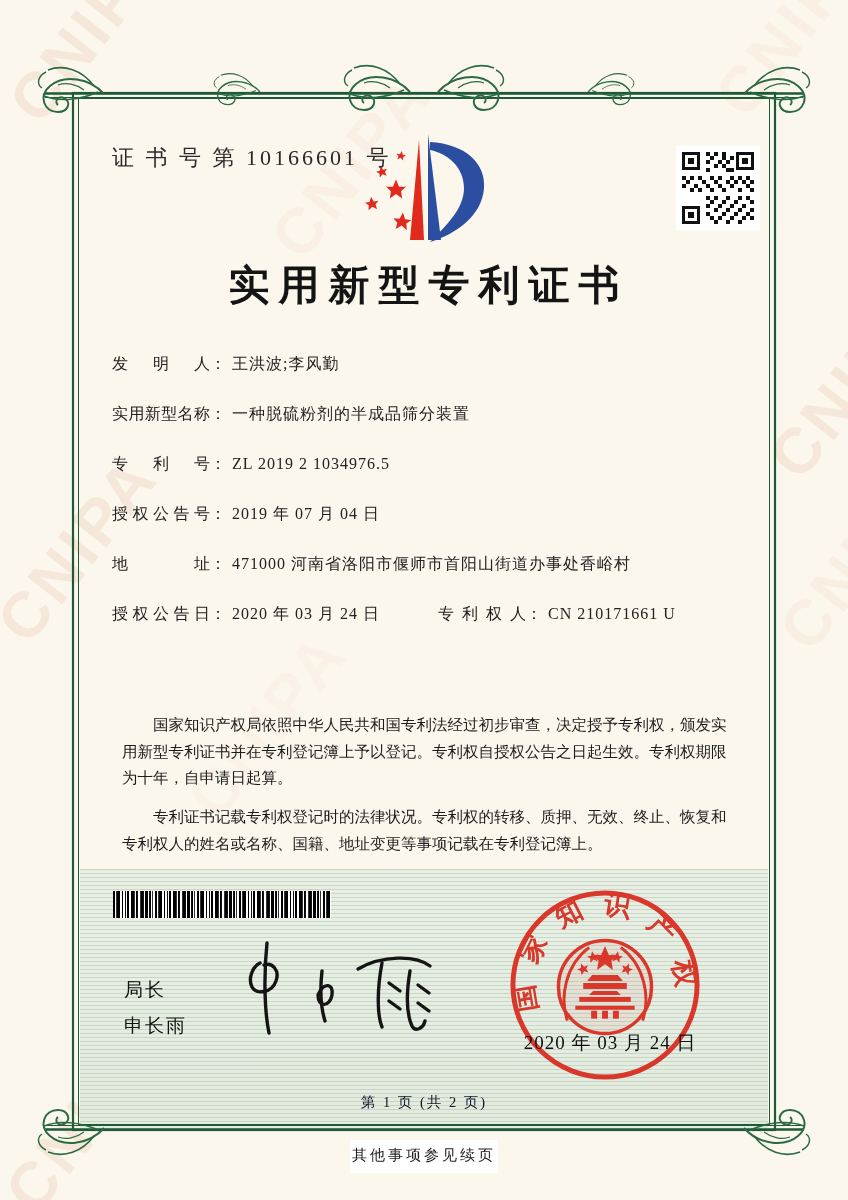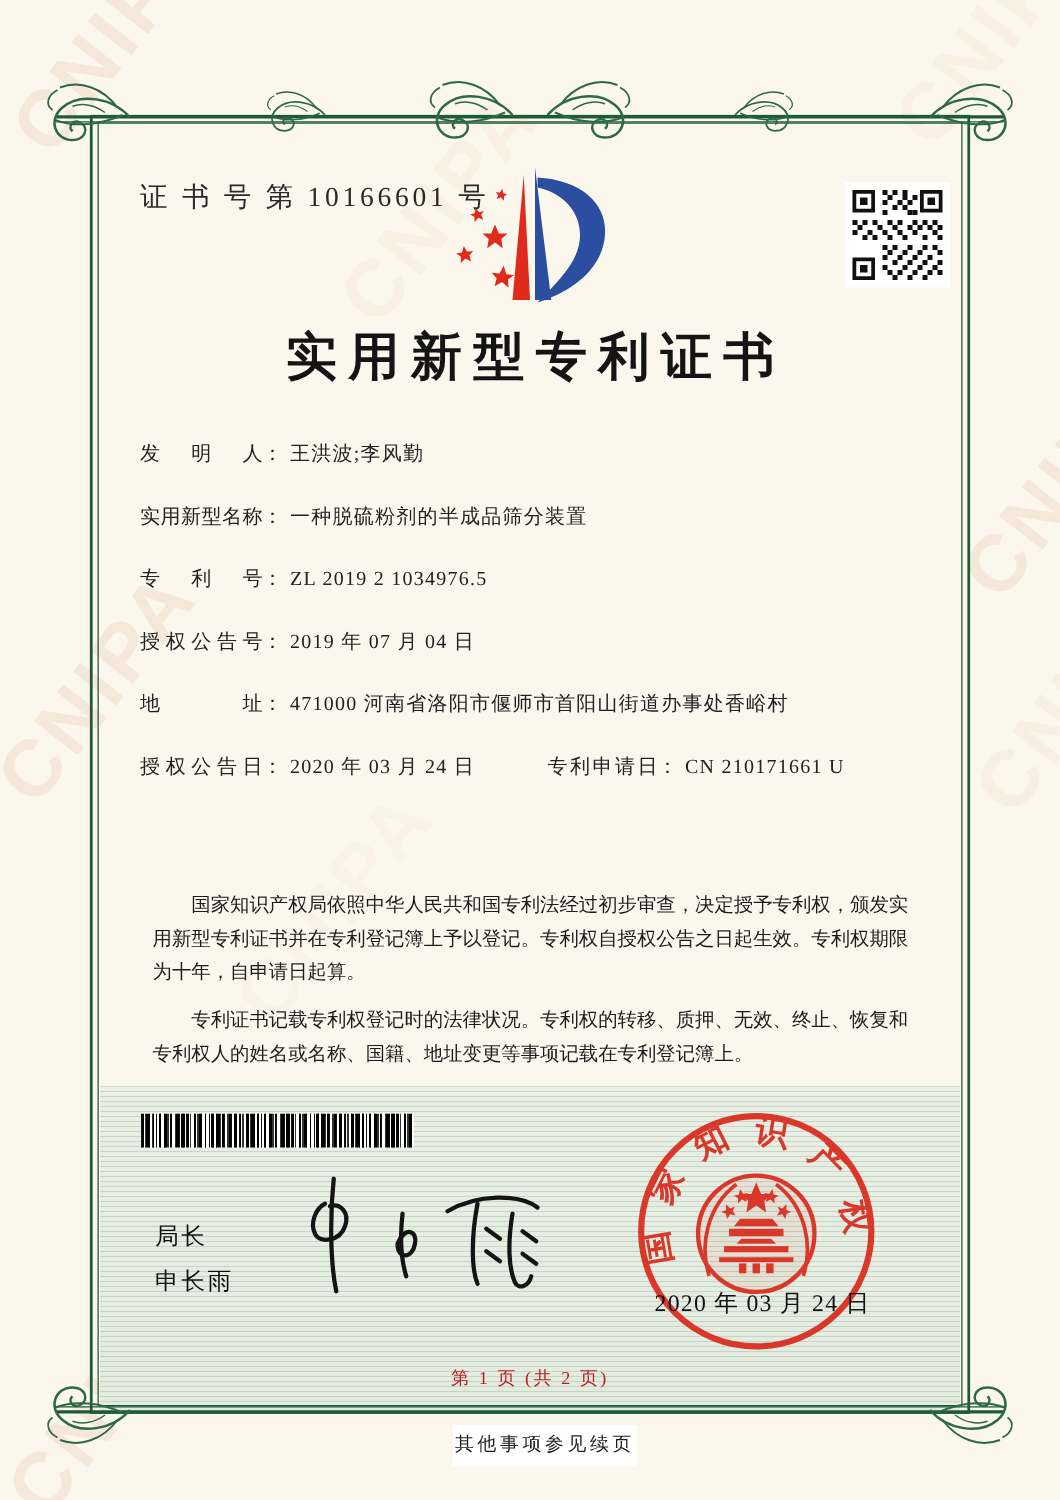--- a/index.html
+++ b/index.html
@@ -62,23 +62,23 @@
       repeating-linear-gradient(90deg,#000 0 2px,rgba(0,0,0,0) 2px 4px,#000 4px 7px,rgba(0,0,0,0) 7px 9px,#000 9px 10px,rgba(0,0,0,0) 10px 14px),
       repeating-linear-gradient(90deg,#111 0 1px,#fff 1px 3px,#333 3px 4px,#fff 4px 6px);}
 
   .signer{position:absolute;left:124px;top:972px;font-size:19px;color:#111;line-height:36px;letter-spacing:2px;}
   .signature{position:absolute;left:230px;top:933px;}
 
   .seal{position:absolute;left:506px;top:886px;}
   .seal-date{position:absolute;left:518px;top:1030px;width:184px;text-align:center;
       font-size:19px;color:#101010;letter-spacing:1px;z-index:4;}
 
-  .pageno{position:absolute;left:0;top:1093px;width:848px;text-align:center;font-size:14.5px;color:#b91c1c;letter-spacing:2px;}
+  .pageno{position:absolute;left:0;top:1093px;width:848px;text-align:center;font-size:14.5px;color:#0f172a;letter-spacing:2px;}
   .continue-box{position:absolute;left:50%;top:1140px;transform:translateX(-50%);
-      background:#fff;padding:6px 2px 8px;font-size:15px;color:#1c1c1c;letter-spacing:3px;margin-left:12px;}
+      background:#fff;padding:6px 2px 8px;font-size:15px;color:#1c1c1c;letter-spacing:3px;}
 </style>
 </head>
 <body>
 
 <div class="page">
 
   <span class="wm" style="left:-18px;top:-8px;">CNIPA</span>
   <span class="wm" style="left:244px;top:128px;opacity:.55;">CNIPA</span>
   <span class="wm" style="left:688px;top:-14px;opacity:.5;">CNIPA</span>
   <span class="wm" style="left:742px;top:348px;">CNIPA</span>
@@ -160,21 +160,21 @@
       <div class="frow">
         <span class="flabel">专利号</span><span class="fcolon">：</span><span class="fvalue">ZL 2019 2 1034976.5</span>
       </div>
       <div class="frow">
         <span class="flabel">授权公告号</span><span class="fcolon">：</span><span class="fvalue">2019 年 07 月 04 日</span>
       </div>
       <div class="frow">
         <span class="flabel">地址</span><span class="fcolon">：</span><span class="fvalue">471000 河南省洛阳市偃师市首阳山街道办事处香峪村</span>
       </div>
       <div class="frow">
-        <span class="flabel">授权公告日</span><span class="fcolon">：</span><span class="fvalue">2020 年 03 月 24 日</span><span class="grant-right"><span class="flabel">专利申请日</span><span class="fcolon">：</span><span class="fvalue">CN 210171661 U</span></span>
+        <span class="flabel">授权公告日</span><span class="fcolon">：</span><span class="fvalue">2020 年 03 月 24 日</span><span class="grant-right"><span class="flabel">专利权人</span><span class="fcolon">：</span><span class="fvalue">CN 210171661 U</span></span>
       </div>
     </div>
 
     <div class="paras">
       <p>国家知识产权局依照中华人民共和国专利法经过初步审查，决定授予专利权，颁发实用新型专利证书并在专利登记簿上予以登记。专利权自授权公告之日起生效。专利权期限为十年，自申请日起算。</p>
       <p>专利证书记载专利权登记时的法律状况。专利权的转移、质押、无效、终止、恢复和专利权人的姓名或名称、国籍、地址变更等事项记载在专利登记簿上。</p>
     </div>
 
     <div class="barcode"></div>
 

